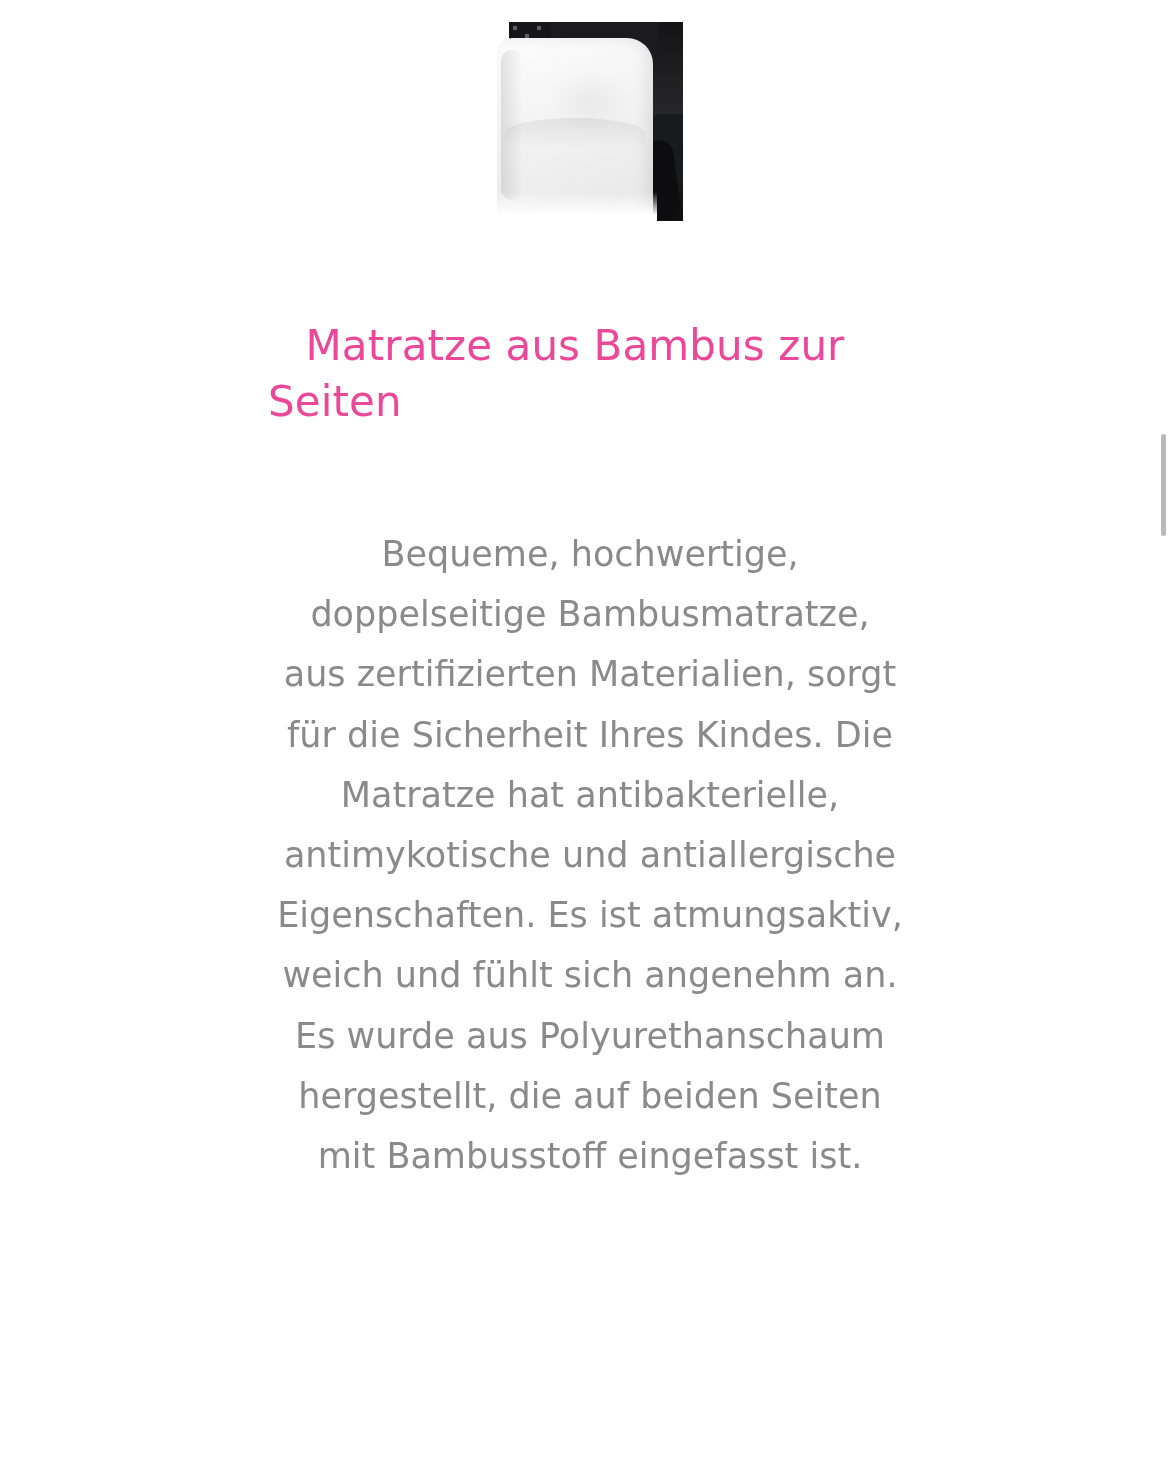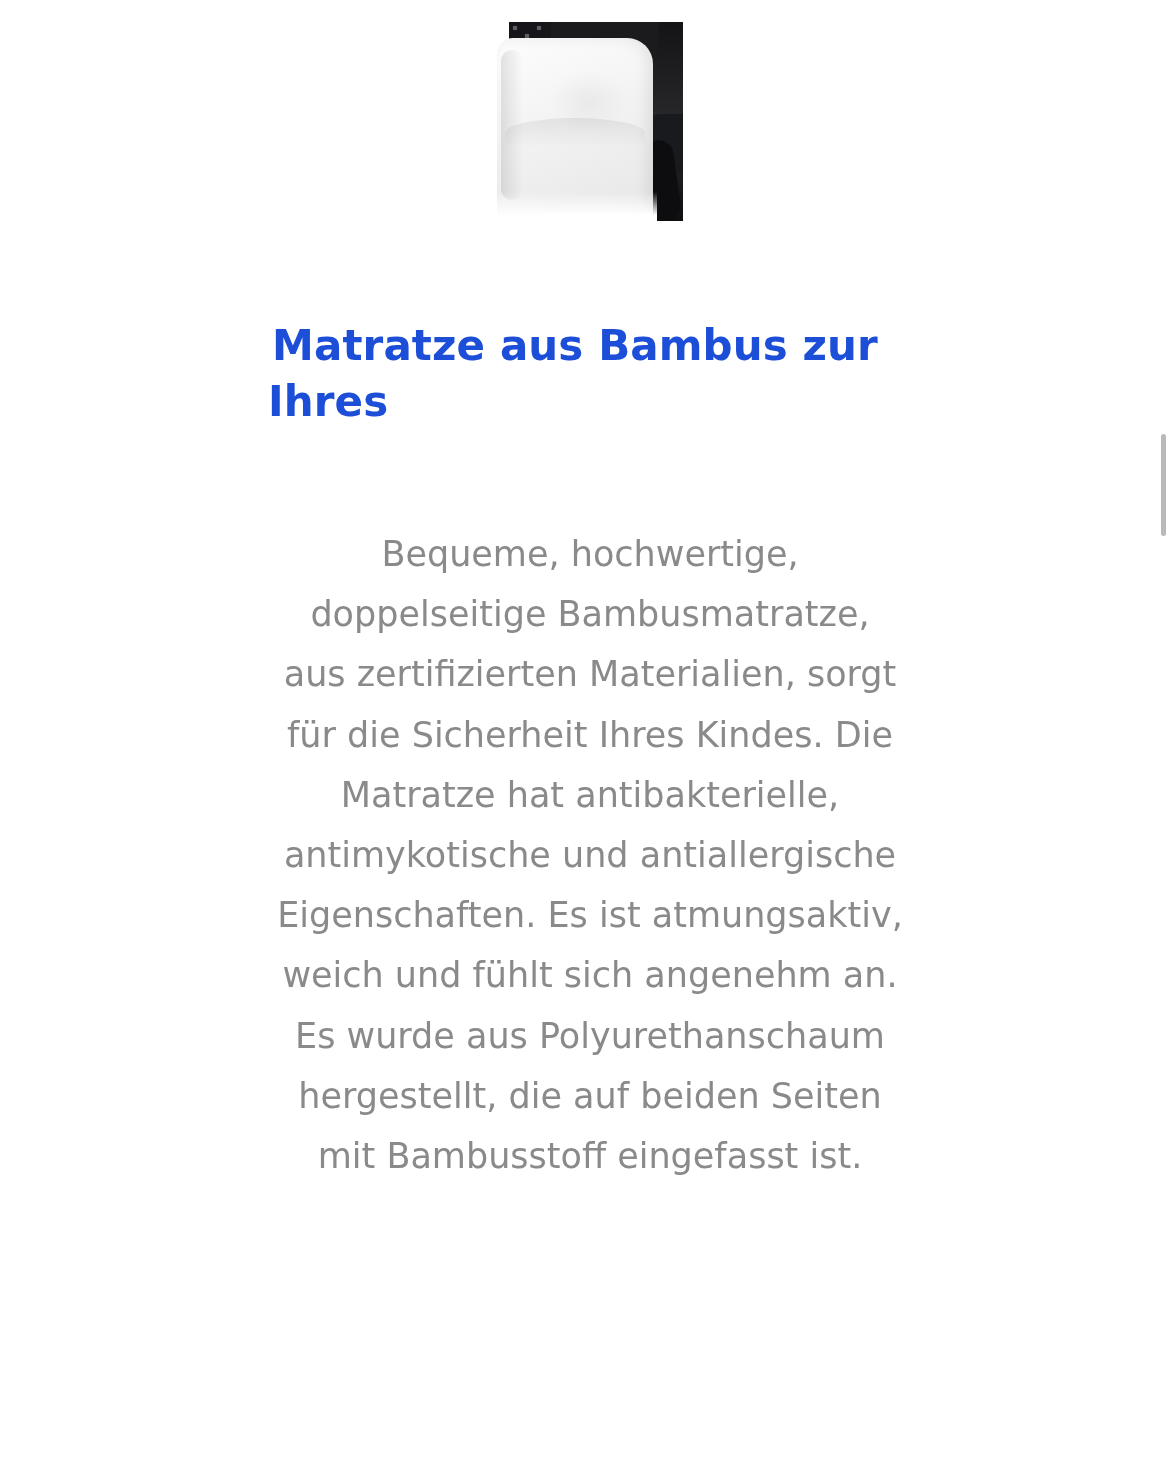--- a/index.html
+++ b/index.html
@@ -112,22 +112,22 @@
 
   
   .product-title {
     position: absolute;
     left: 268px;
     top: 318px;
     width: 614px;
     margin: 0;
     font-size: 42px;
     line-height: 1.33;
-    font-weight: 700;
-    color: #1d4ed8;
+    font-weight: 400;
+    color: #ec4899;
     text-align: center;
     letter-spacing: 0.1px;
   }
   
   .product-title .ln1 { display: block; text-align: center; }
   .product-title .ln2 { display: block; text-align: left; }
 
   
   .product-description {
     position: absolute;
@@ -175,21 +175,21 @@
     <div class="pi pi-hood-dots"></div>
     <div class="pi pi-mattress"></div>
     <div class="pi pi-mattress-edge"></div>
     <div class="pi pi-mattress-fold"></div>
     <div class="pi pi-emboss"></div>
     <div class="pi pi-shadow-bottom"></div>
   </div>
 
   <h1 class="product-title">
     <span class="ln1">Matratze aus Bambus zur</span>
-    <span class="ln2">Ihres</span>
+    <span class="ln2">Seiten</span>
   </h1>
 
   <p class="product-description">Bequeme, hochwertige, doppelseitige Bambusmatratze, aus zertifizierten Materialien, sorgt für die Sicherheit Ihres Kindes. Die Matratze hat antibakterielle, antimykotische und antiallergische Eigenschaften. Es ist atmungsaktiv, weich und fühlt sich angenehm an. Es wurde aus Polyurethanschaum hergestellt, die auf beiden Seiten mit Bambusstoff eingefasst ist.</p>
 
   <div class="scrollbar-track">
     <div class="scrollbar-thumb"></div>
   </div>
 
 </div>
 

